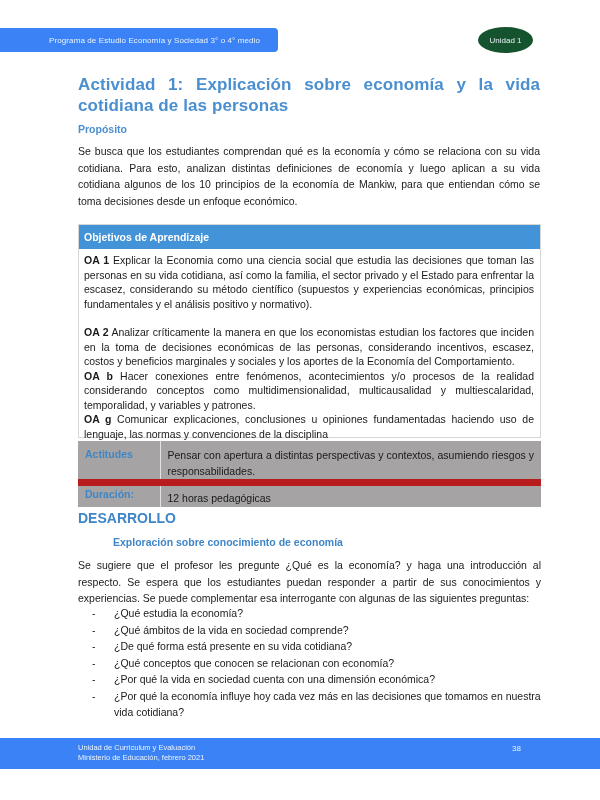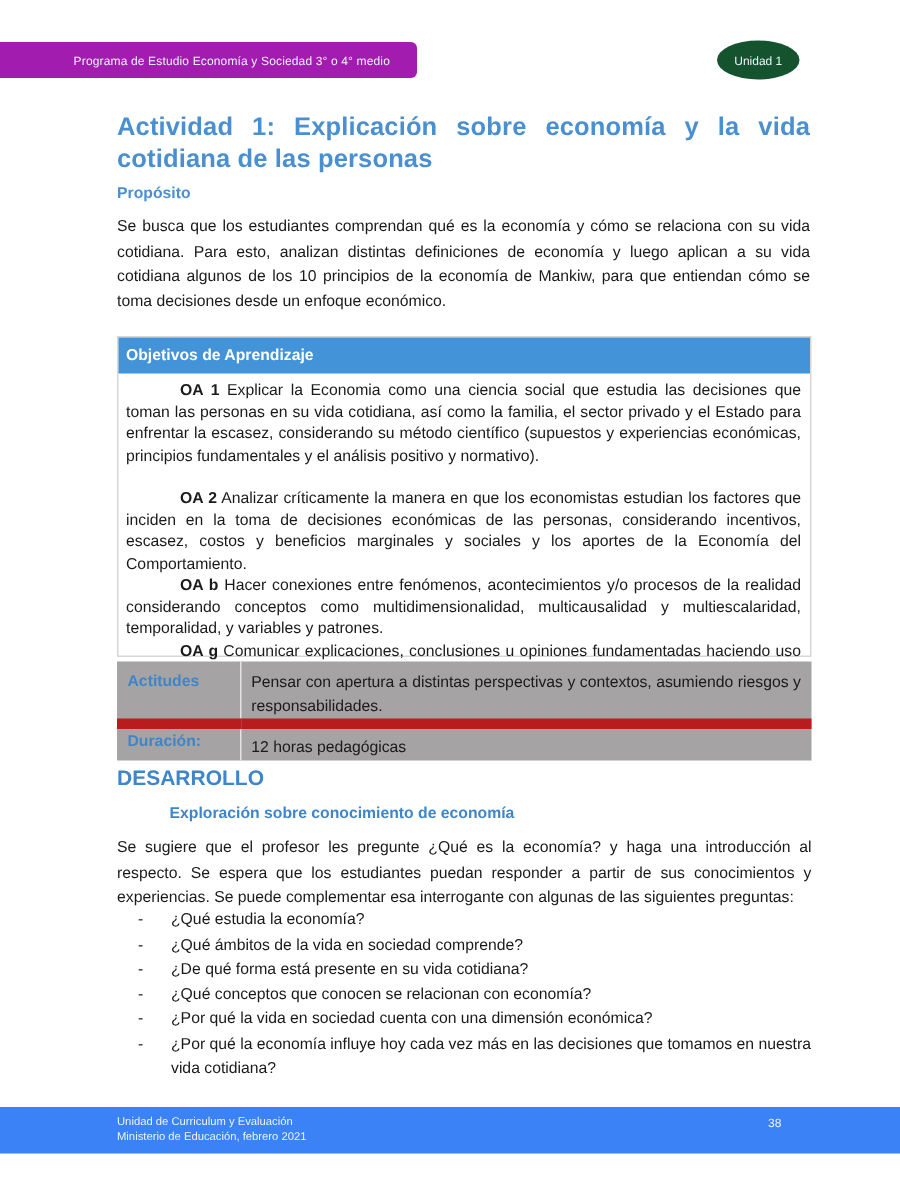--- a/index.html
+++ b/index.html
@@ -2,21 +2,21 @@
 <html><head>
 <meta charset="utf-8">
 <style>
   html, body { margin: 0; padding: 0; }
   body {
     width: 600px; height: 800px; background: #ffffff; position: relative; overflow: hidden;
     font-family: "Liberation Sans", "DejaVu Sans", sans-serif; color: #1a1a1a;
   }
   .header-bar {
     position: absolute; left: 0; top: 28px; width: 278px; height: 24px;
-    background: #a21caf; border-radius: 0 4px 4px 0;
+    background: #3b82f6; border-radius: 0 4px 4px 0;
     display: flex; align-items: center; justify-content: flex-end; padding-right: 18px; box-sizing: border-box;
   }
   .header-bar span { color: #eaf3fb; font-size: 8px; letter-spacing: 0.1px; }
   .unit-badge {
     position: absolute; left: 478px; top: 27px; width: 55px; height: 26px;
     background: #14532d; border-radius: 50%;
     display: flex; align-items: center; justify-content: center;
   }
   .unit-badge span { color: #eaf3fb; font-size: 8px; }
 
@@ -27,21 +27,21 @@
   }
   .subhead { color: #4a8fd0; font-weight: bold; font-size: 10.5px; margin-top: 7px; }
   p.body {
     margin: 8px 0 0 0; font-size: 10.5px; line-height: 16.5px; text-align: justify;
   }
 
   .oa-table { position: absolute; left: 78px; top: 224px; width: 463px; border: 1px solid #d6d6d6; box-sizing: border-box; }
   .oa-head { background: #4293d8; color: #ffffff; font-weight: bold; font-size: 10.5px; height: 24px; line-height: 24px; padding-left: 5px; }
   .oa-body { padding: 4px 6px 0 5px; font-size: 10.5px; line-height: 14.5px; text-align: justify; height: 188px; box-sizing: border-box; }
   .oa-body .oa { margin: 0; }
-  .oa-body .oa b { font-weight: bold; margin-left: 36px; }
+  .oa-body .oa b { font-weight: bold; }
   .oa-body .gap { height: 14px; }
 
   .meta-table { position: absolute; left: 78px; top: 441px; width: 463px; border-collapse: collapse; }
   .meta-table td { background: #a5a3a3; font-size: 10.5px; vertical-align: top; }
   .meta-table td.label { width: 82px; color: #3f86c9; font-weight: bold; padding: 7px 0 0 7px; border-right: 1px solid #e3e3e3; }
   .meta-table td.value { padding: 7px 7px 0 7px; line-height: 15.5px; text-align: justify; }
   .meta-table tr.r1 td { height: 38px; box-sizing: border-box; border-bottom: 7px solid #b91c1c; }
   .meta-table tr.r2 td { height: 22px; box-sizing: border-box; }
   .meta-table tr.r2 td.label { padding-top: 2px; margin-top: 22px; }
   .meta-table tr.r2 td.value { padding-top: 5px; }

